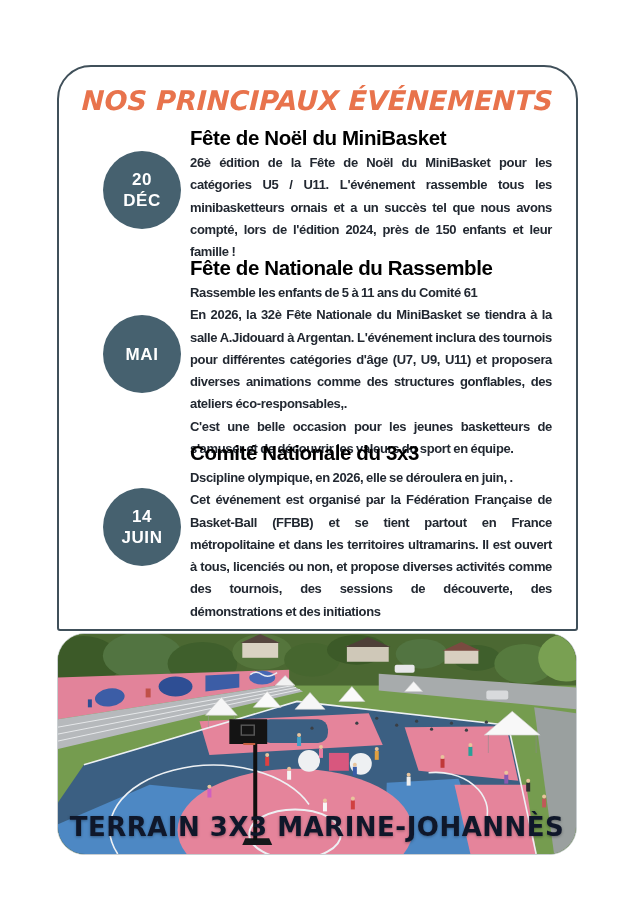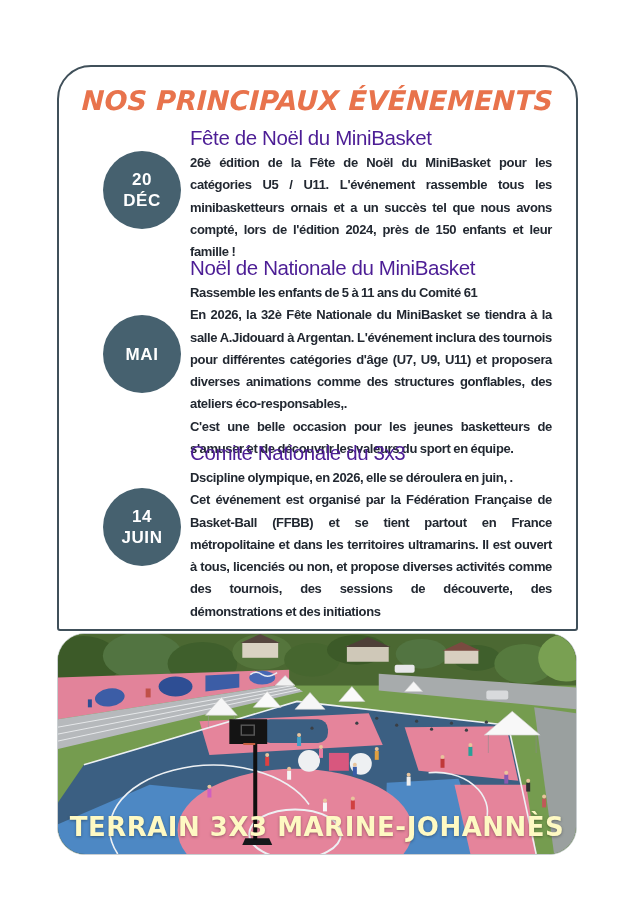--- a/index.html
+++ b/index.html
@@ -27,39 +27,39 @@
     text-align:right;
   }
   .badge-1{left:44px;top:84px;}
   .badge-2{left:44px;top:248px;}
   .badge-3{left:44px;top:421px;}
   .ev{position:absolute;left:131px;width:362px;}
   .ev-1{top:57px;}
   .ev-2{top:187px;}
   .ev-3{top:372px;}
   .ev-title{
-    font-size:20.5px;line-height:28px;font-weight:normal;color:#4c1d95;
+    font-size:20.5px;line-height:28px;font-weight:bold;color:#000000;
     letter-spacing:-0.4px;white-space:nowrap;
   }
   .ev-body{
     margin-top:0;font-size:13px;line-height:22.3px;font-weight:bold;
     color:#222831;text-align:justify;white-space:pre-line;
     letter-spacing:-0.35px;word-spacing:-0.5px;
   }
   
   .photo{
     position:absolute;left:57px;top:633px;width:520px;height:222px;
     border-radius:28px;overflow:hidden;border:1px solid #c9ced1;
     box-sizing:border-box;background:#5a7a45;
   }
   .photo svg{display:block;width:100%;height:100%;}
   .photo-caption{
     position:absolute;left:0;right:0;bottom:12px;text-align:center;
     font-family:"DejaVu Sans",sans-serif;font-weight:bold;font-size:26px;
-    color:#fef9c3;letter-spacing:.5px;white-space:nowrap;
+    color:#0f172a;letter-spacing:.5px;white-space:nowrap;
     text-shadow:0 1px 3px rgba(0,0,0,.35);
   }
 </style>
 </head>
 <body>
 
 <div class="card">
   <div class="page-title">NOS PRINCIPAUX ÉVÉNEMENTS</div>
 
   <div class="badge badge-1">
@@ -69,21 +69,21 @@
   <div class="ev ev-1">
     <div class="ev-title">Fête de Noël du MiniBasket</div>
     <div class="ev-body">26è édition de la Fête de Noël du MiniBasket pour les catégories U5 / U11. L'événement rassemble tous les minibasketteurs ornais et a un succès tel que nous avons compté, lors de l'édition 2024, près de 150 enfants et leur famille !</div>
   </div>
 
   <div class="badge badge-2">
     <span>MAI</span>
     <span></span>
   </div>
   <div class="ev ev-2">
-    <div class="ev-title">Noël de Nationale du MiniBasket</div>
+    <div class="ev-title">Fête de Nationale du Rassemble</div>
     <div class="ev-body">Rassemble les enfants de 5 à 11 ans du Comité 61
 En 2026, la 32è Fête Nationale du MiniBasket se tiendra à la salle A.Jidouard à Argentan. L'événement inclura des tournois pour différentes catégories d'âge (U7, U9, U11) et proposera diverses animations comme des structures gonflables, des ateliers éco-responsables,.
 C'est une belle occasion pour les jeunes basketteurs de s'amuser et de découvrir les valeurs du sport en équipe.</div>
   </div>
 
   <div class="badge badge-3">
     <span>14</span>
     <span>JUIN</span>
   </div>
   <div class="ev ev-3">

